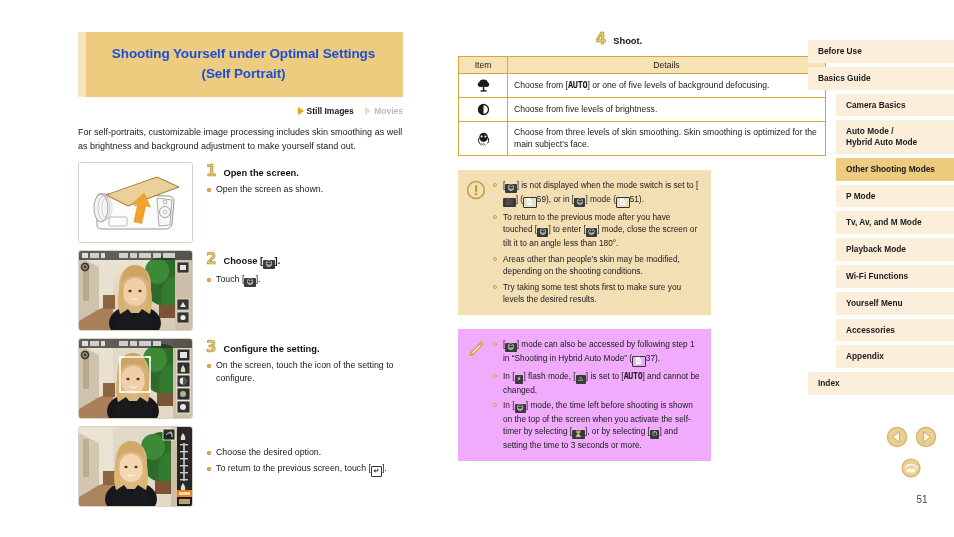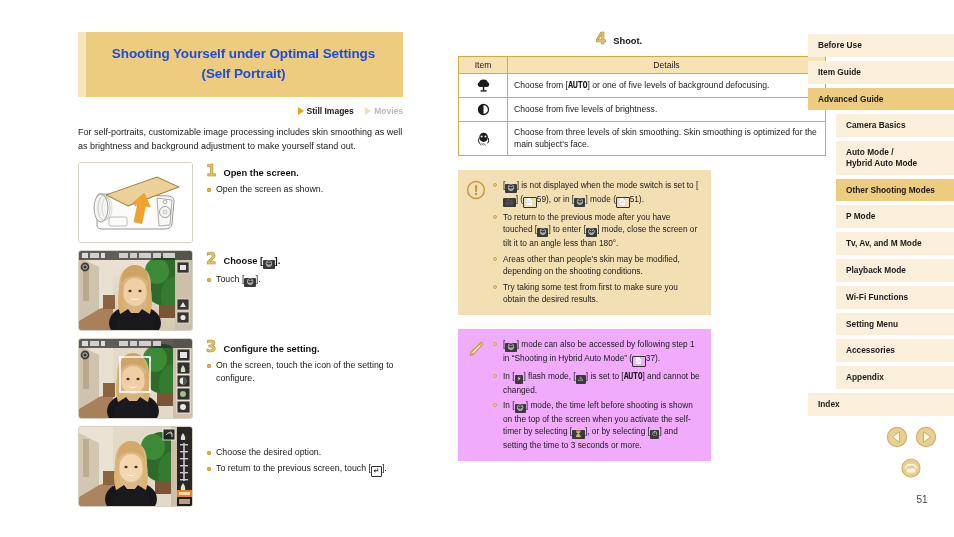--- a/index.html
+++ b/index.html
@@ -255,21 +255,21 @@
     border-radius: 50%;
     border: 1px solid #c9a043;
     background: #ead9ae;
     box-sizing: border-box;
   }
 
   
   .sidebar {
     position: absolute;
     left: 808px;
-    top: 34px;
+    top: 40px;
     width: 146px;
   }
   .nav-item {
     background: #fbeedb;
     font-size: 8.3px;
     font-weight: bold;
     color: #1a1a1a;
     padding: 6px 0 6px 10px;
     margin-bottom: 4px;
     line-height: 1.3;
@@ -620,21 +620,21 @@
         <svg viewBox="0 0 20 20" width="20" height="20" aria-hidden="true">
           <circle cx="10" cy="10" r="8.4" fill="none" stroke="#c59a3e" stroke-width="1.5"></circle>
           <rect x="9" y="5" width="2.2" height="7" rx="1" fill="#c59a3e"></rect>
           <circle cx="10.1" cy="14.1" r="1.3" fill="#c59a3e"></circle>
         </svg>
       </span>
       <ul>
         <li>[<span class="ikon">☺</span>] is not displayed when the mode switch is set to [<span class="ikon">🎥</span>] (<span class="ikon light">📄</span>59), or in [<span class="ikon">☺</span>] mode (<span class="ikon light">📄</span>51).</li>
         <li>To return to the previous mode after you have touched [<span class="ikon">☺</span>] to enter [<span class="ikon">☺</span>] mode, close the screen or tilt it to an angle less than 180°.</li>
         <li>Areas other than people's skin may be modified, depending on the shooting conditions.</li>
-        <li>Try taking some test from first to make sure you obtain the desired results.</li>
+        <li>Try taking some test shots first to make sure you levels the desired results.</li>
       </ul>
     </div>
 
     <div class="notice note">
       <span class="notice-icon">
         <svg viewBox="0 0 20 20" width="20" height="20" aria-hidden="true">
           <path d="M15.4 3.2 L17 5.2 L7.2 15.4 L4.2 16.4 L5.1 13.3 Z" fill="#f7eed8" stroke="#c59a3e" stroke-width="1.2" stroke-linejoin="round"></path>
           <path d="M13.8 4.9 L15.4 6.9" stroke="#c59a3e" stroke-width="1"></path>
           <path d="M5.1 13.3 L7.2 15.4" stroke="#c59a3e" stroke-width="1"></path>
         </svg>
@@ -643,33 +643,32 @@
         <li>[<span class="ikon">☺</span>] mode can also be accessed by following step 1 in “Shooting in Hybrid Auto Mode” (<span class="ikon light">📄</span>37).</li>
         <li>In [<span class="ikon">⚡</span>] flash mode, [<span class="ikon">♨</span>] is set to [<b style="font-family:'DejaVu Sans Mono',monospace;letter-spacing:-0.3px;">AUTO</b>] and cannot be changed.</li>
         <li>In [<span class="ikon">☺</span>] mode, the time left before shooting is shown on the top of the screen when you activate the self-timer by selecting [<span class="ikon">⏳</span>], or by selecting [<span class="ikon">⏱</span>] and setting the time to 3 seconds or more.</li>
       </ul>
     </div>
 
   </div>
 
   <div class="sidebar">
     <div class="nav-item">Before Use</div>
-    <div class="nav-item">Item Guide</div>
-    <div class="nav-item active">Advanced Guide</div>
+    <div class="nav-item">Basics Guide</div>
     <div class="nav-item indent">Camera Basics</div>
     <div class="nav-item indent two-line">
       <span style="white-space:pre-line;">Auto Mode /
 Hybrid Auto Mode</span>
     </div>
     <div class="nav-item indent active">Other Shooting Modes</div>
     <div class="nav-item indent">P Mode</div>
     <div class="nav-item indent">Tv, Av, and M Mode</div>
     <div class="nav-item indent">Playback Mode</div>
     <div class="nav-item indent">Wi-Fi Functions</div>
-    <div class="nav-item indent">Setting Menu</div>
+    <div class="nav-item indent">Yourself Menu</div>
     <div class="nav-item indent">Accessories</div>
     <div class="nav-item indent">Appendix</div>
     <div class="nav-item">Index</div>
   </div>
 
   <div class="botnav">
     <div class="arrow-pair">
       <span>
         <svg width="22" height="22" viewBox="0 0 22 22" aria-hidden="true">
           <circle cx="11" cy="11" r="9.6" fill="#e8cf93" stroke="#d3b269" stroke-width="1.2"></circle>

